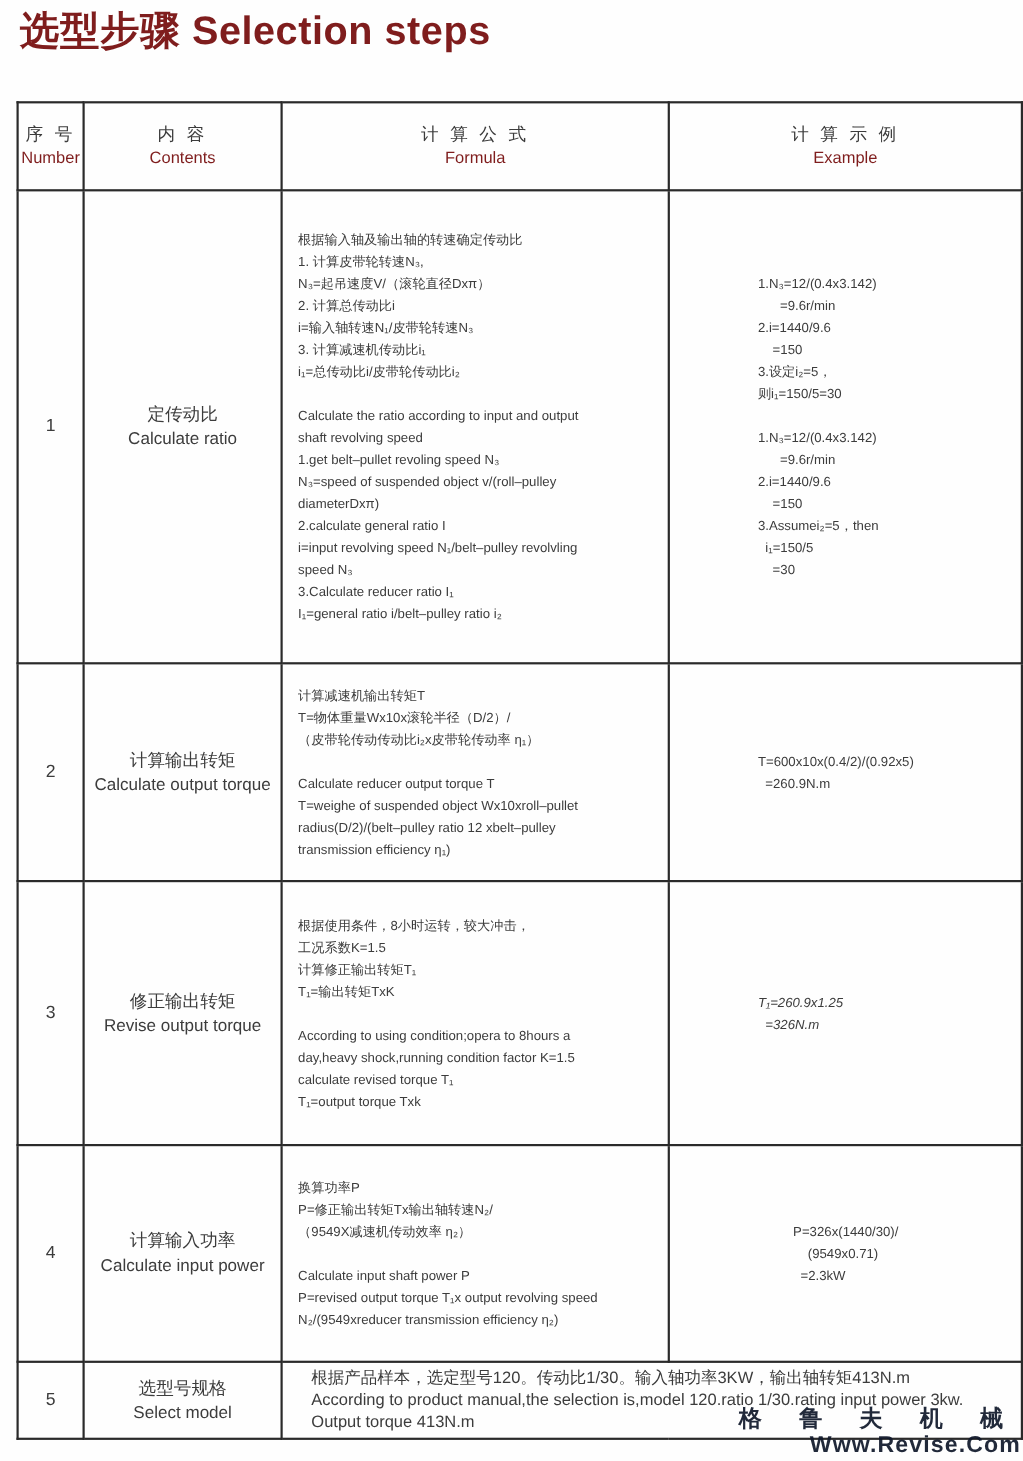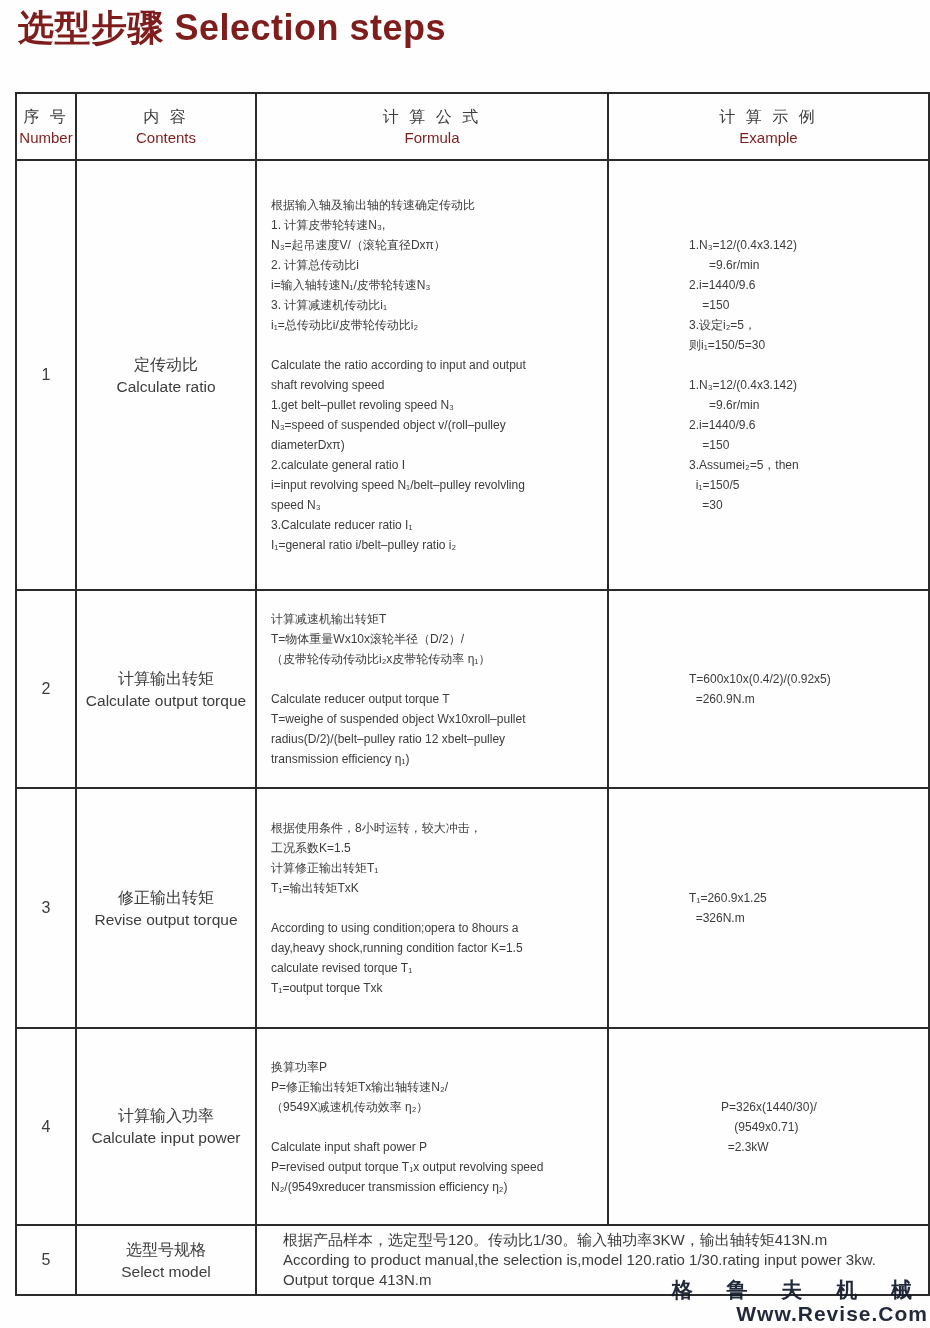--- a/index.html
+++ b/index.html
@@ -25,21 +25,21 @@
   .sel-table col.c1{width:60px;}
   .sel-table col.c2{width:180px;}
   .sel-table col.c3{width:352px;}
   .sel-table col.c4{width:321px;}
   .sel-table th,.sel-table td{
     border:2px solid #2a2a2a;
     vertical-align:middle;
     padding:0;
     background:#fefefe;
   }
-  tr.hrow{height:67px;}
+  tr.hrow{height:80px;}
   tr.r1{height:430px;}
   tr.r2{height:198px;}
   tr.r3{height:240px;}
   tr.r4{height:197px;}
   tr.r5{height:70px;}
   th{font-weight:normal;text-align:center;}
   .hzh{font-size:16px;letter-spacing:3px;line-height:22px;color:#3c3c3c;}
   .hen{font-size:15px;line-height:20px;color:#7f1d1d;}
   td.num{text-align:center;font-size:16px;}
   td.content{text-align:center;}
@@ -47,21 +47,21 @@
   .cen{font-size:15.5px;line-height:21px;}
   .pre{
     white-space:pre-wrap;
     font-size:12px;
     line-height:20px;
     color:#3c3c3c;
   }
   td.formula .pre{padding:10px 8px 10px 14px;}
   td.example .pre{padding:6px 4px;margin-left:20px;}
   td.ex-a .pre{padding-left:60px;}
-  td.ex-b .pre{padding-left:60px;}
+  td.ex-b .pre{padding-left:60px;font-style:italic;}
   td.ex-c .pre{padding-left:92px;}
   td.note .pre{padding:4px 8px 4px 26px;font-size:15px;}
   .watermark{
     position:absolute;
     right:2px;bottom:2px;
     text-align:right;
     color:#0f172a;
     font-weight:bold;
     opacity:0.92;
     pointer-events:none;

